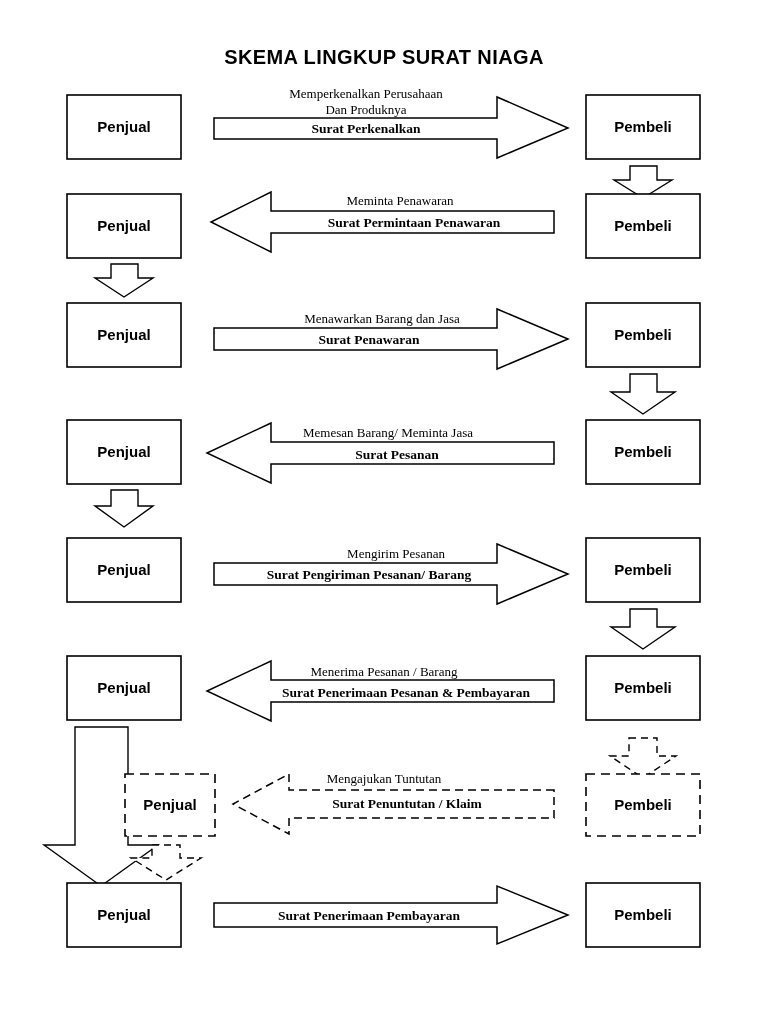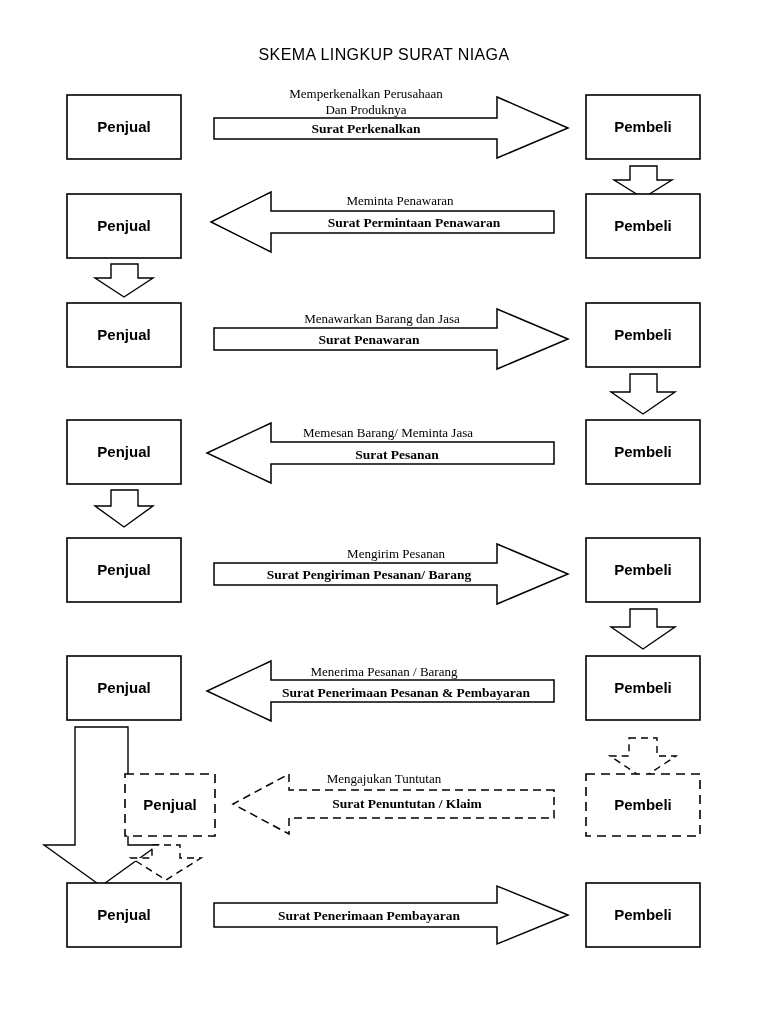--- a/index.html
+++ b/index.html
@@ -1,20 +1,20 @@
 <!DOCTYPE html>
 <html><head>
 <meta charset="utf-8">
 <style>
   html,body{margin:0;padding:0;background:#ffffff;}
   body{width:768px;height:1024px;overflow:hidden;
        font-family:"Liberation Sans",sans-serif;}
   #stage{position:relative;width:768px;height:1024px;background:#fff;}
   #diagram-title{position:absolute;left:0;top:46px;width:768px;text-align:center;
-       font-family:"Liberation Sans",sans-serif;font-weight:normal;font-size:16px;
+       font-family:"Liberation Sans",sans-serif;font-weight:bold;font-size:20px;
        letter-spacing:.4px;color:#000;}
   svg{position:absolute;left:0;top:0;}
   .node-box{fill:#ffffff;stroke:#000000;stroke-width:1.6;}
   .node-box-dashed{fill:#ffffff;stroke:#000000;stroke-width:1.6;
        stroke-dasharray:9 6;}
   .node-label{font-family:"Liberation Sans",sans-serif;font-weight:bold;
        font-size:15px;fill:#000;text-anchor:middle;dominant-baseline:middle;}
   .arrow-shape{fill:#ffffff;stroke:#000000;stroke-width:1.5;
        stroke-linejoin:miter;}
   .arrow-shape-dashed{fill:#ffffff;stroke:#000000;stroke-width:1.5;

